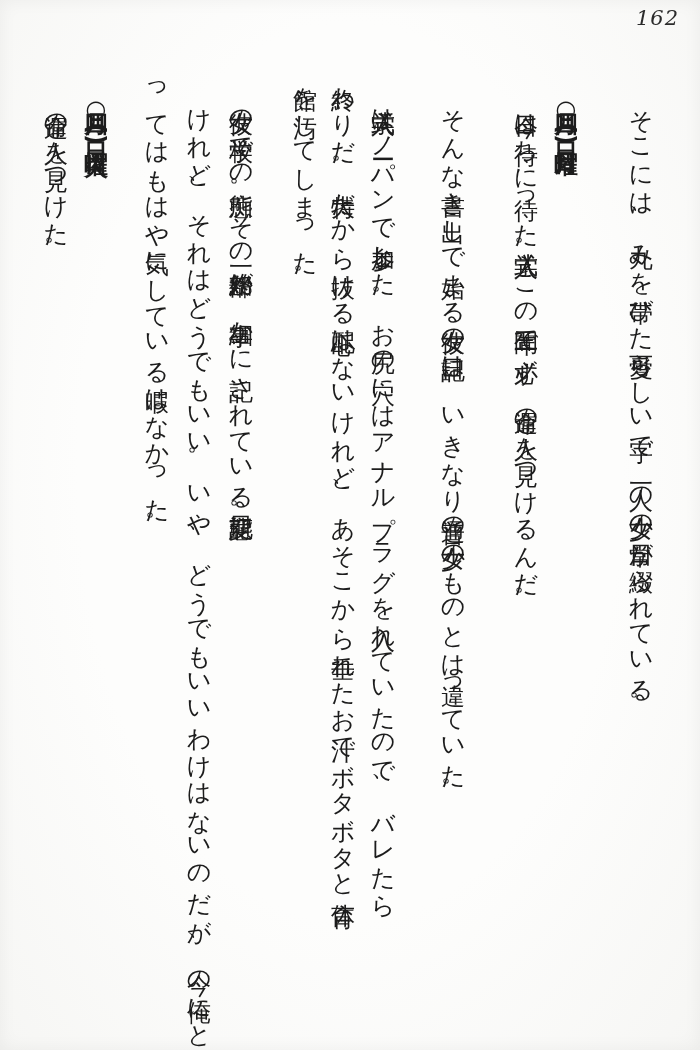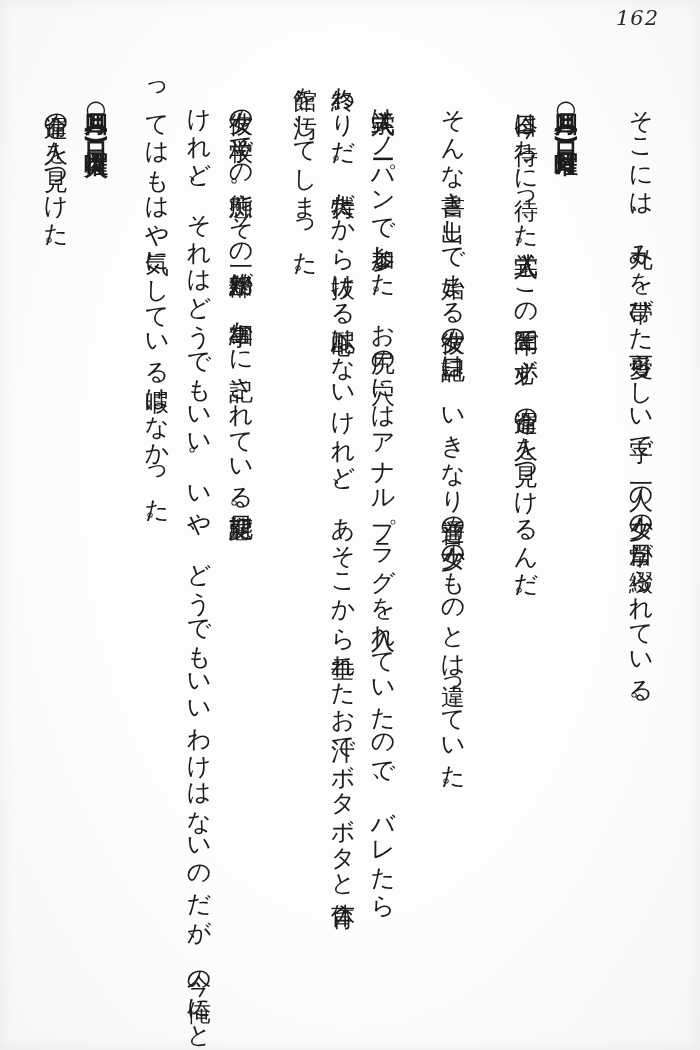--- a/index.html
+++ b/index.html
@@ -12,21 +12,21 @@
     width: 700px;
     height: 1050px;
     margin: 0 auto;
     background: radial-gradient(ellipse at 50% 45%, #fdfdfc 55%, #f6f6f4 100%);
     overflow: hidden;
     box-shadow: inset 0 0 18px rgba(0,0,0,0.05);
     color: #1c1c1c;
   }
   .page-number {
     position: absolute;
-    left: 616px;
+    left: 636px;
     top: 6px;
     font-family: "DejaVu Serif", "Liberation Serif", serif;
     font-style: italic;
     font-size: 21px;
     color: #2b2b2b;
     letter-spacing: 1px;
   }
   .col {
     position: absolute;
     writing-mode: vertical-rl;

